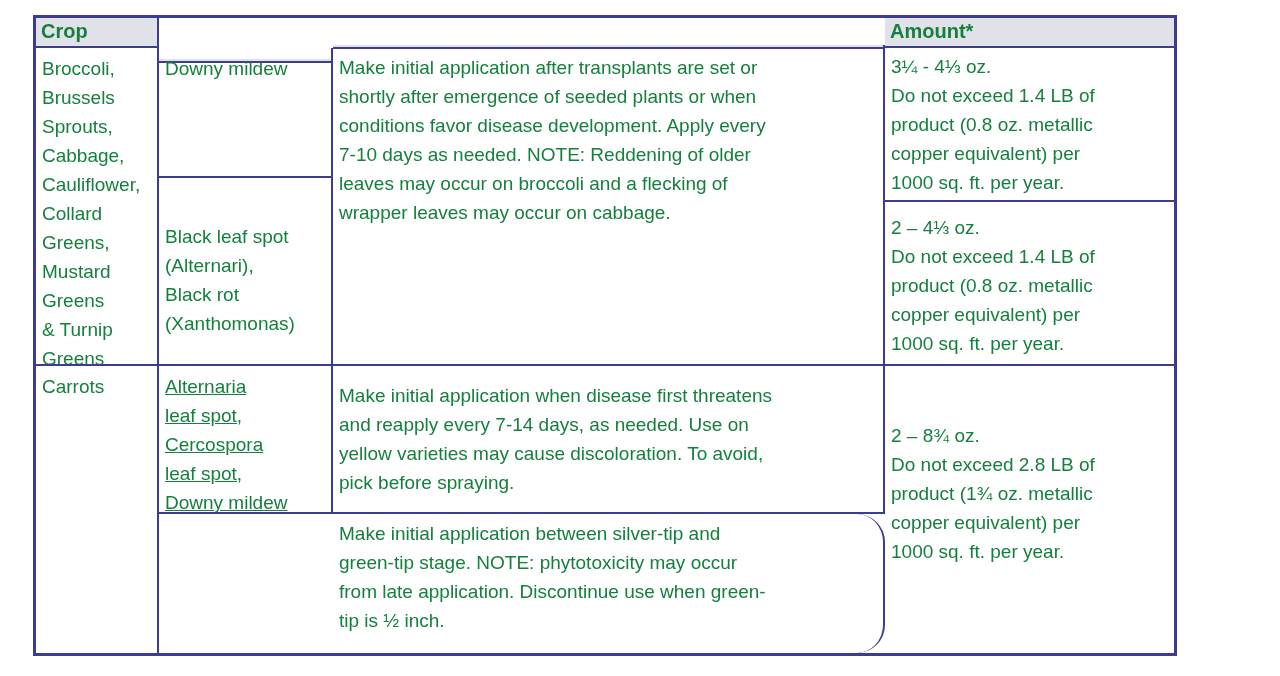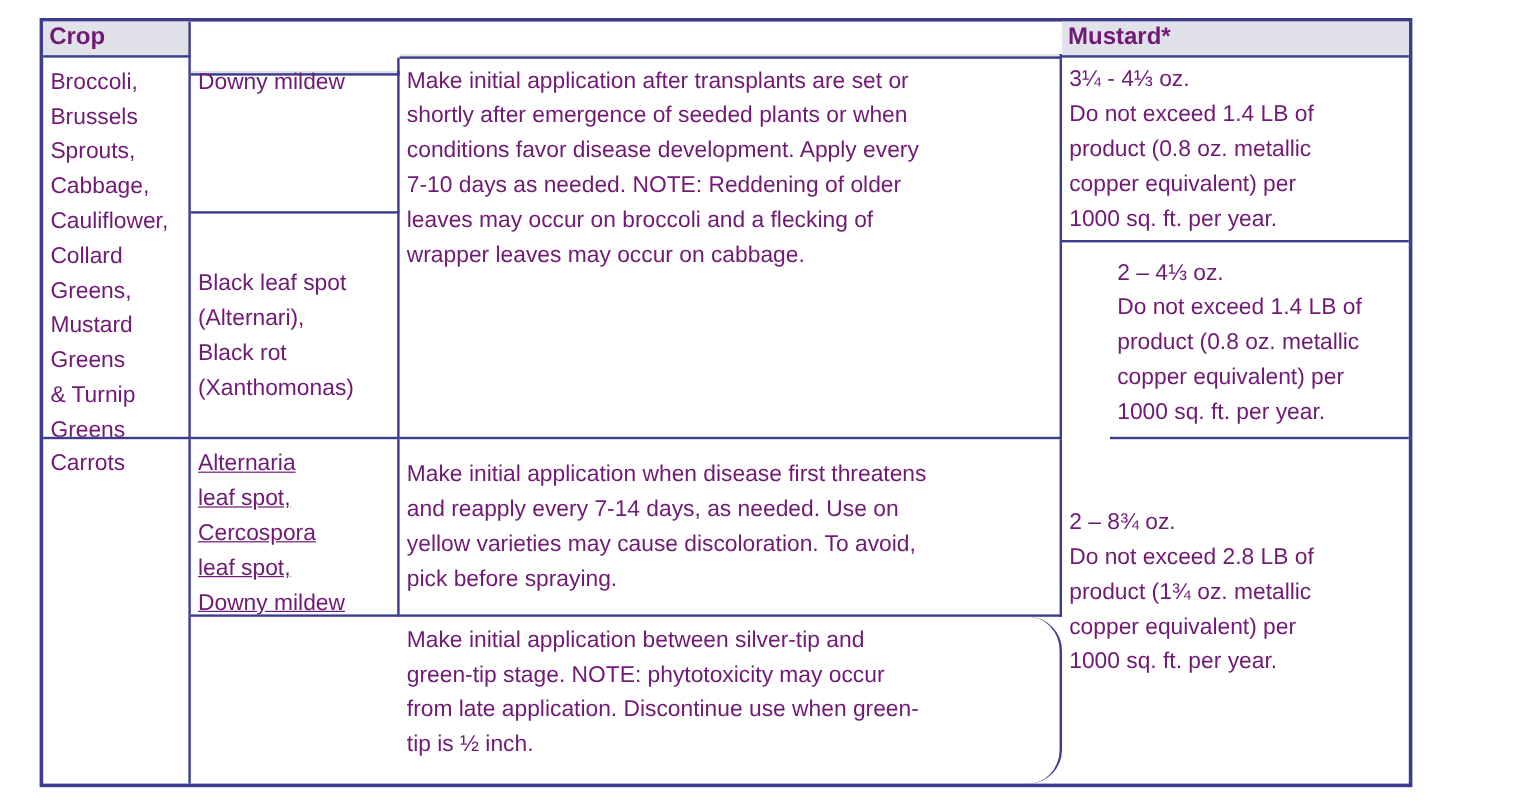--- a/index.html
+++ b/index.html
@@ -22,21 +22,21 @@
     left: 33px;
     top: 15px;
     width: 1144px;
     height: 641px;
     box-sizing: border-box;
     border: 3px solid #3d3d8f;
     display: grid;
     grid-template-columns: 123px 174px 552px 1fr;
     grid-template-rows: 30px 130px 24px 164px 148px 1fr;
     background: #ffffff;
-    color: #701a75;
+    color: #15803d;
     font-size: 19px;
     line-height: 29px;
   }
   .cell {
     box-sizing: border-box;
     padding: 3px 6px;
     white-space: pre-line;
     overflow: hidden;
   }
   .br { border-right: 2px solid #3d3d8f; }
@@ -55,39 +55,39 @@
   .h-crop    { grid-column: 1; grid-row: 1; }
   .h-disease { grid-column: 2; grid-row: 1; }
   .h-when    { grid-column: 3; grid-row: 1; margin-top: 27px; }
   .h-amount  { grid-column: 4; grid-row: 1; }
 
   .crop-brassicas   { grid-column: 1; grid-row: 2 / span 3; padding-top: 6px; }
   .disease-downy    { grid-column: 2; grid-row: 2; padding-top: 6px; }
   .disease-blackleaf{ grid-column: 2; grid-row: 3 / span 2; padding-top: 44px; }
   .when-brassicas   { grid-column: 3; grid-row: 2 / span 3; padding-top: 5px; }
   .amount-1         { grid-column: 4; grid-row: 2 / span 2; padding-top: 4px; }
-  .amount-2         { grid-column: 4; grid-row: 4; padding-top: 11px; margin-left: 40px; }
+  .amount-2         { grid-column: 4; grid-row: 4; padding-top: 11px; }
 
   .crop-carrots     { grid-column: 1; grid-row: 5 / span 2; padding-top: 6px; }
   .disease-alternaria { grid-column: 2; grid-row: 5; padding-top: 6px; text-decoration: underline; }
   .disease-fireblight { grid-column: 2; grid-row: 6; padding-top: 30px; }
   .when-carrots-1   { grid-column: 3; grid-row: 5; padding-top: 15px; }
   .when-carrots-2   { grid-column: 3; grid-row: 6; padding-top: 5px; border-radius: 28px; }
   .amount-carrots   { grid-column: 4; grid-row: 5 / span 2; padding-top: 55px; }
 </style>
 </head>
 <body>
 
 <div class="page">
   <div class="label-table">
 
     <div class="cell hdr br bb h-crop">Crop</div>
     <div class="cell hdr br bb hdr-center h-disease">Disease</div>
     <div class="cell hdr br bb h-when">When to Apply</div>
-    <div class="cell hdr bb h-amount">Mustard*</div>
+    <div class="cell hdr bb h-amount">Amount*</div>
 
     <div class="cell br bb crop-brassicas">Broccoli,
 Brussels
 Sprouts,
 Cabbage,
 Cauliflower,
 Collard
 Greens,
 Mustard
 Greens

